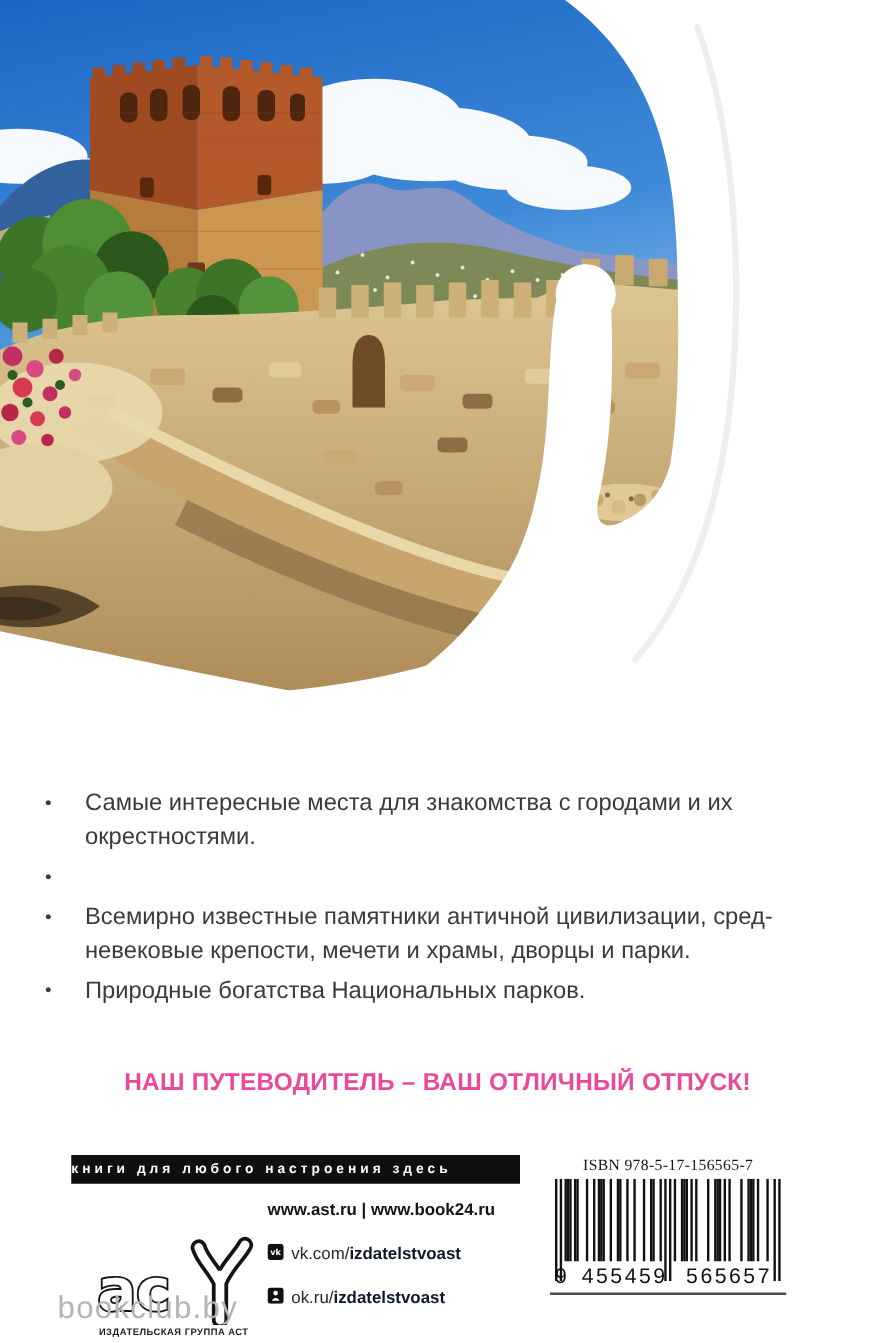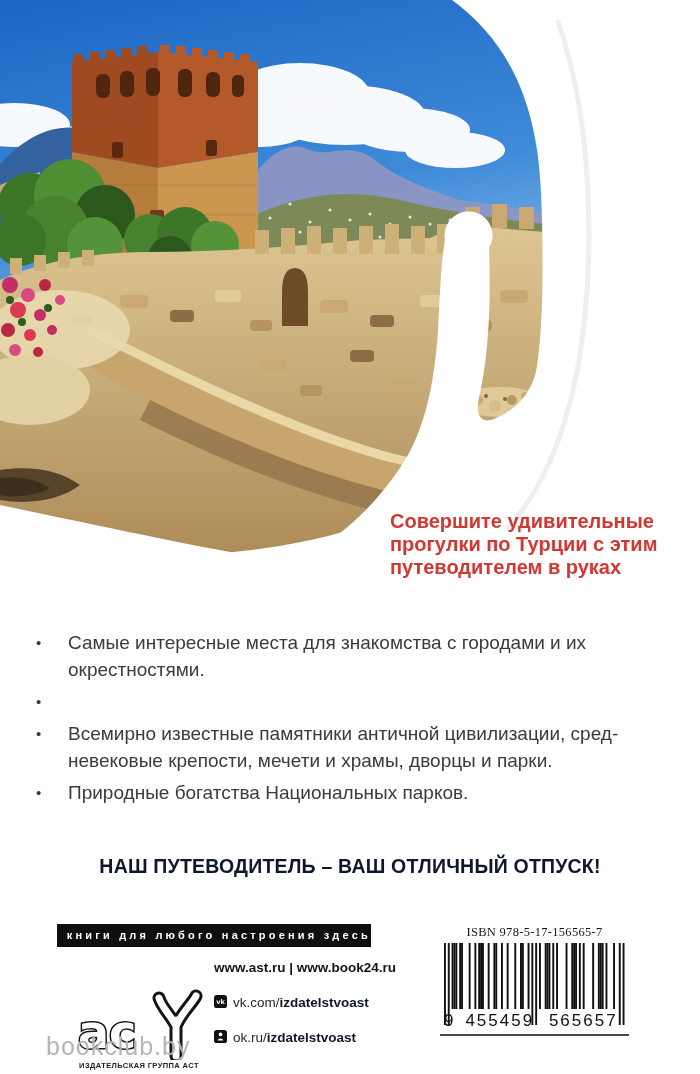--- a/index.html
+++ b/index.html
@@ -7,24 +7,24 @@
   .cover{position:relative;width:700px;height:1074px;background:#fff;overflow:hidden;}
   .photo{position:absolute;left:0;top:0;width:700px;height:618px;}
   .photo svg{display:block;}
   .tagline{position:absolute;left:390px;top:510px;font-size:20px;line-height:23px;
            font-weight:bold;color:#d23832;white-space:pre-line;}
   .bullets{position:absolute;left:36px;top:629px;width:632px;margin:0;padding:0;list-style:none;}
   .bullets li{display:flex;margin:0 0 5px 0;font-size:19px;line-height:27px;color:#3b3b3b;}
   .bullets .dot{width:32px;flex:0 0 32px;text-align:left;font-size:15px;color:#3b3b3b;}
   .bullets .btxt{white-space:pre-line;}
   .slogan{position:absolute;left:0;top:855px;width:700px;text-align:center;
-          font-size:19.5px;font-weight:bold;color:#0f172a;letter-spacing:.2px;}
-  .banner{position:absolute;left:57px;top:924px;width:314px;height:23px;background:#0f0f0f;
+          font-size:19.5px;font-weight:bold;color:#ec4899;letter-spacing:.2px;}
+  .banner{position:absolute;left:57px;top:924px;width:359px;height:23px;background:#0f0f0f;
           color:#fff;font-size:11px;font-weight:bold;letter-spacing:3.2px;line-height:23px;
-          text-align:right;}
+          text-align:left;}
   .logo{position:absolute;left:70px;top:984px;width:138px;}
   .logo svg{display:block;margin:0 auto;}
   .logo-caption{margin-top:1px;text-align:center;font-size:7.5px;font-weight:bold;
                 letter-spacing:.4px;color:#1c1c1c;}
   .links{position:absolute;left:214px;top:960px;}
   .sites{font-size:13.5px;font-weight:bold;color:#141414;margin-bottom:8px;}
   .social-row{display:flex;align-items:flex-start;margin-bottom:4px;font-size:13.5px;color:#262626;margin-top:20px;}
   .social-row svg{margin-right:6px;flex:0 0 auto;}
   .social-row b{color:#0f172a;}
   .barcode{position:absolute;left:440px;top:921px;width:189px;background:#fff;text-align:center;}
@@ -293,23 +293,20 @@
                C491,300 489,355 479,398
                C475,415 481,424 494,419
                C513,411 529,398 536,372
                C543,335 544,262 541,192
                C537,98 506,40 452,0
                L700,0 L700,618 Z"></path>
       <path d="M558,22 C588,105 595,225 584,325 C575,405 552,478 508,528" fill="none" stroke="#ececec" stroke-width="5" stroke-linecap="round" opacity="0.9"></path>
     </svg>
   </div>
 
-  <div class="tagline">Совершите удивительные
-прогулки по Турции с этим
-путеводителем в руках</div>
 
   <ul class="bullets">
     <li>
       <span class="dot">•</span>
       <span class="btxt">Самые интересные места для знакомства с городами и их
 окрестностями.</span>
     </li>
     <li>
       <span class="dot">•</span>
     </li>

